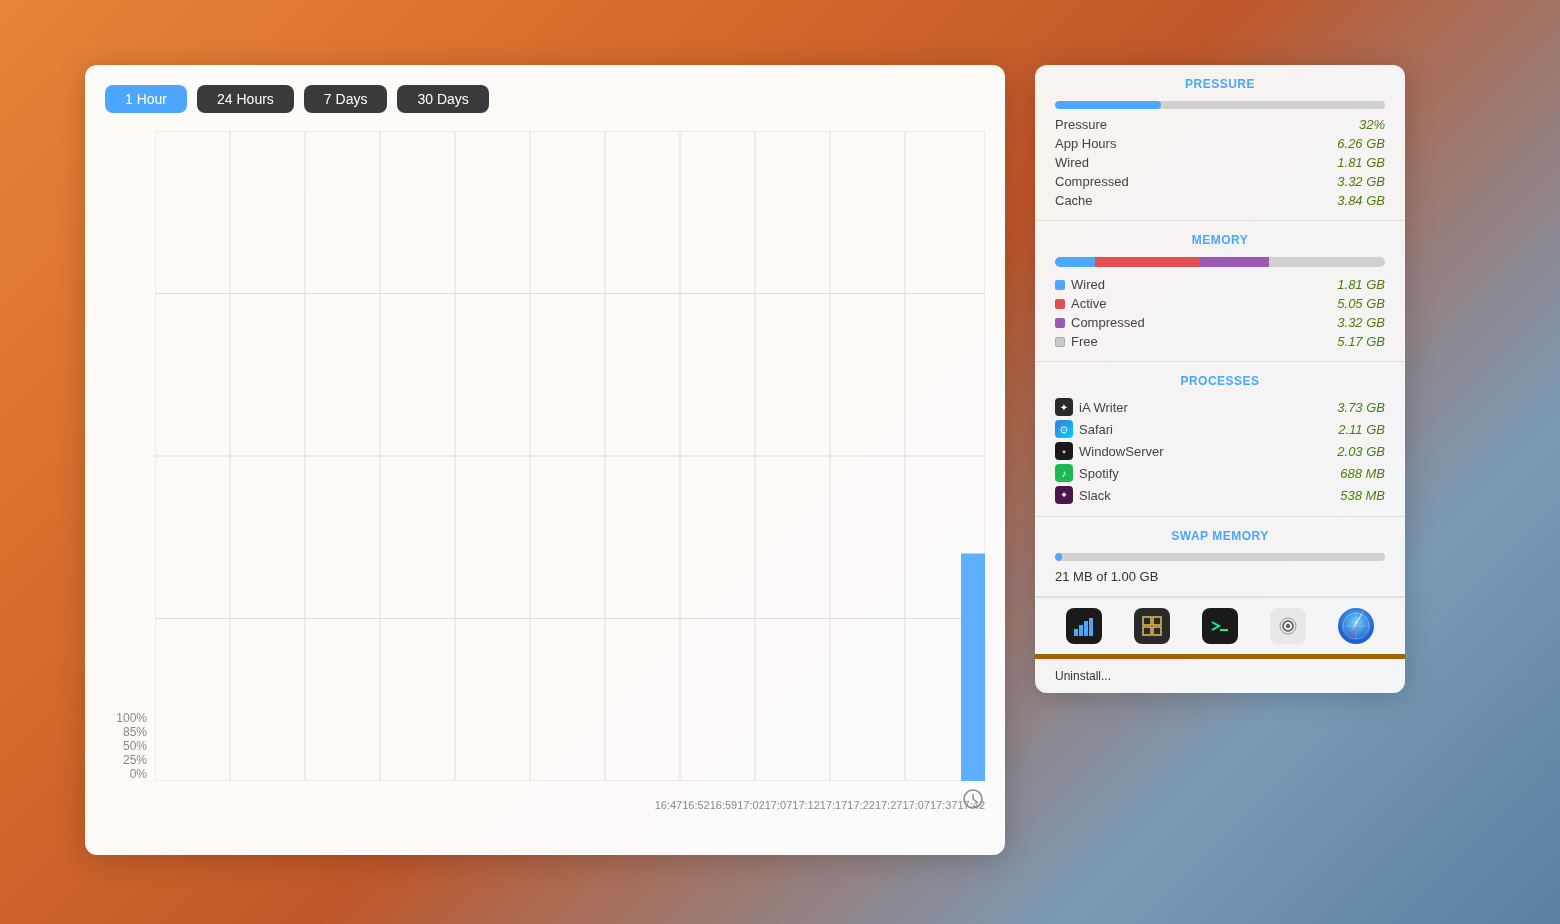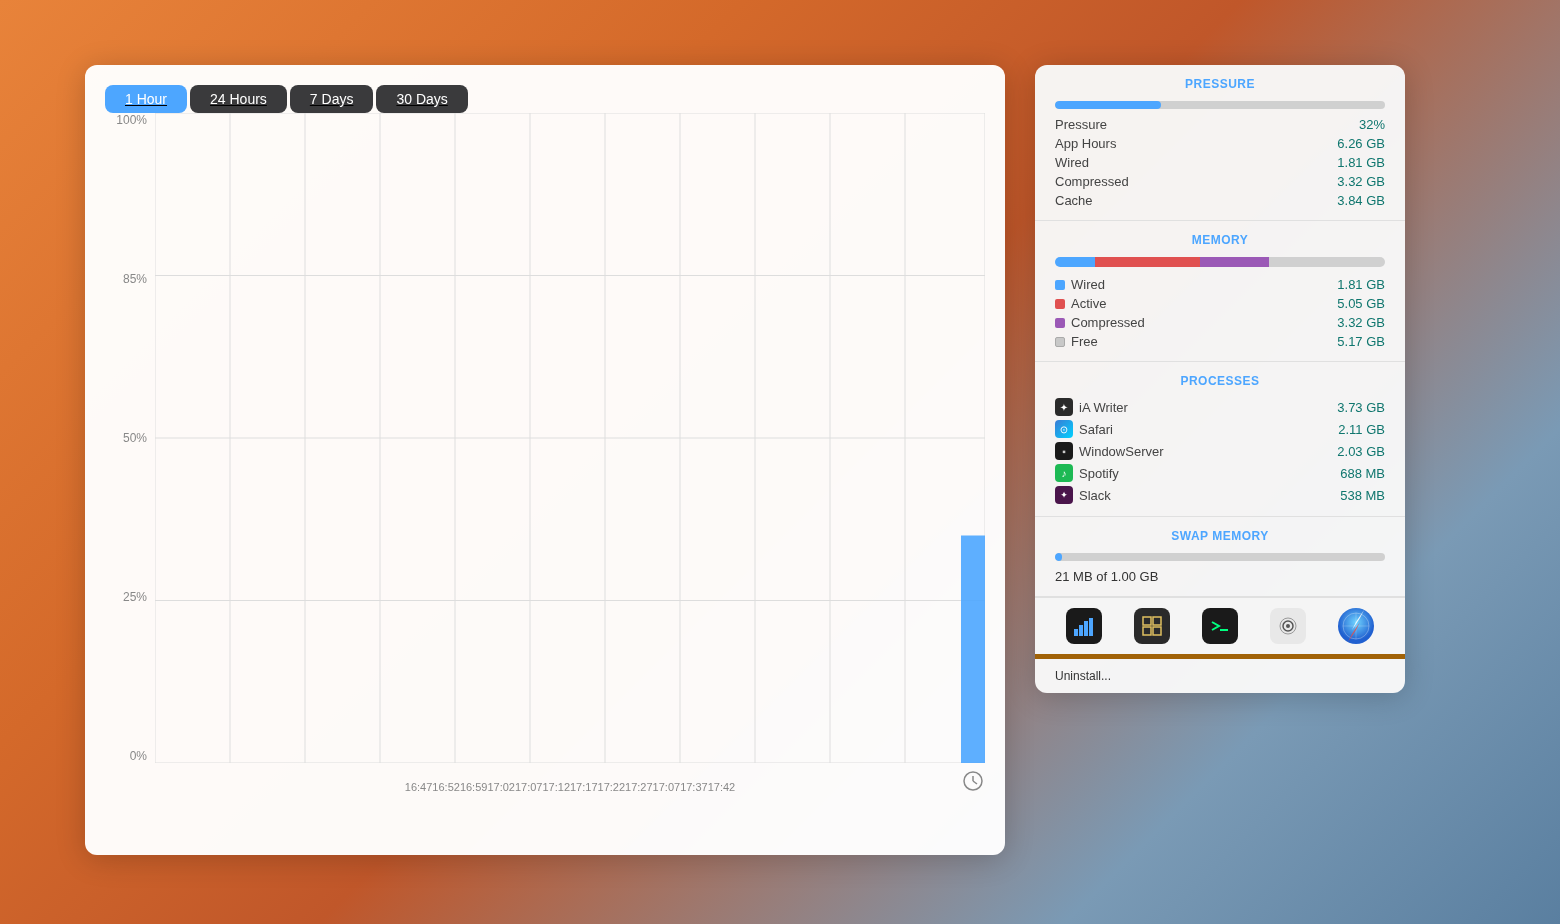--- a/index.html
+++ b/index.html
@@ -30,22 +30,22 @@
       background: rgba(255,255,255,0.97);
       border-radius: 12px;
       width: 920px;
       height: 790px;
       padding: 20px 20px 20px 20px;
       box-shadow: 0 4px 30px rgba(0,0,0,0.2);
     }
 
     .time-buttons {
       display: flex;
-      gap: 3px;
-      text-decoration: underline;
+      gap: 10px;
+      margin-bottom: 18px;
     }
 
     .time-btn {
       padding: 6px 20px;
       border-radius: 8px;
       border: none;
       font-size: 14px;
       font-weight: 500;
       cursor: pointer;
     }
@@ -127,21 +127,22 @@
 
     .data-row .label {
       color: #444;
       display: flex;
       align-items: center;
       gap: 6px;
     }
 
     .data-row .value {
       font-weight: 500;
-      color: #0f766e;
+      color: #4d7c0f;
+      font-style: italic;
     }
 
     
     .memory-bar {
       display: flex;
       height: 10px;
       border-radius: 5px;
       overflow: hidden;
       margin-bottom: 10px;
     }
@@ -217,21 +218,21 @@
       border-top: 5px solid #a16207;
     }
 
     .chart-y-labels {
       position: absolute;
       left: 0;
       top: 0;
       height: 100%;
       display: flex;
       flex-direction: column;
-      justify-content: space-between;
+      justify-content: flex-end;
       padding-bottom: 30px;
     }
 
     .y-label {
       font-size: 12px;
       color: #888;
       text-align: right;
       width: 42px;
     }
 
@@ -242,21 +243,21 @@
       right: 0;
       bottom: 30px;
     }
 
     .x-labels {
       position: absolute;
       bottom: 0;
       left: 50px;
       right: 0;
       display: flex;
-      justify-content: center;
+      justify-content: flex-end;
     }
 
     .x-label {
       font-size: 11px;
       color: #888;
       text-align: center;
     }
 
     .clock-icon-wrap {
       position: absolute;

